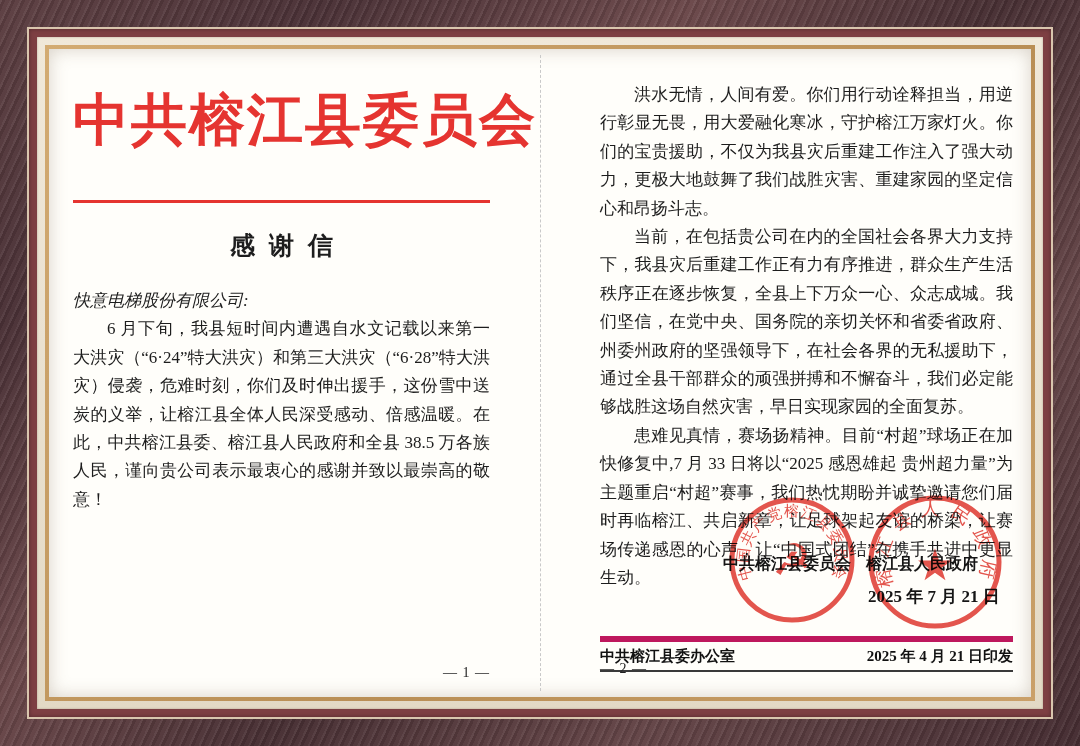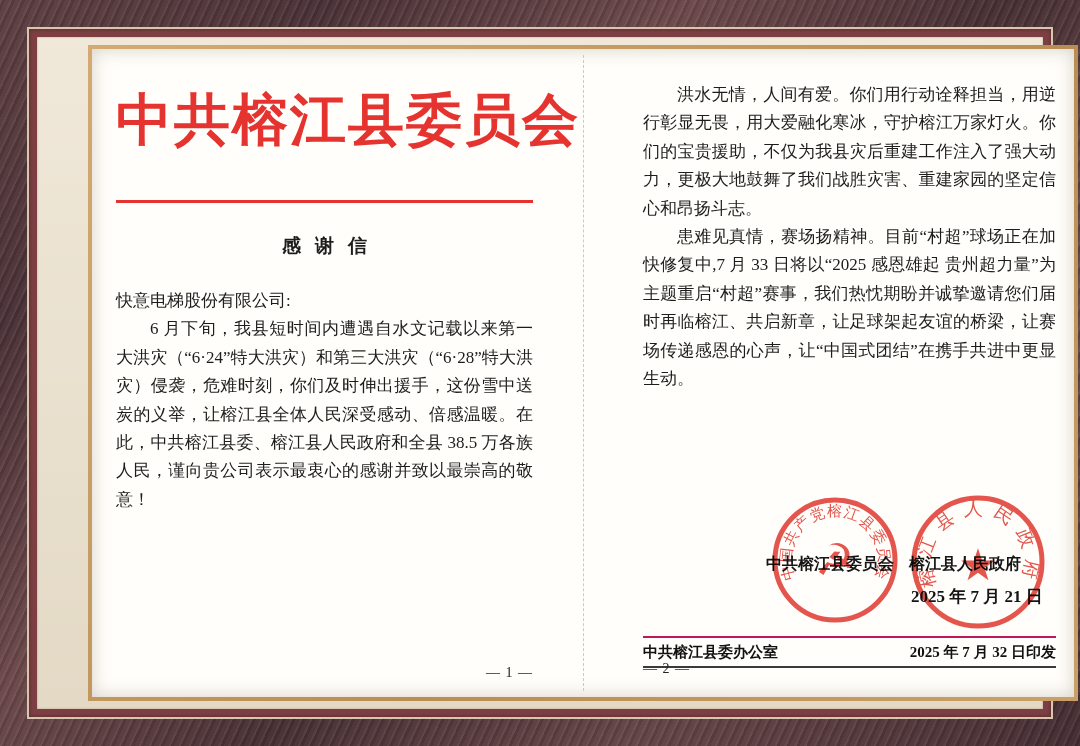--- a/index.html
+++ b/index.html
@@ -26,21 +26,20 @@
   .frame-cream{
     box-sizing:border-box;width:100%;height:100%;
     background:linear-gradient(180deg,#f0e8d9,#e3d9c5);
     padding:8px;
     box-shadow: inset 0 0 2px rgba(90,60,40,0.4);
   }
   .frame-gold{
     box-sizing:border-box;width:100%;height:100%;
     background:linear-gradient(135deg,#d3ab72,#b98e55 60%,#caa069);
     padding:4px;
-    margin-left:43px;
   }
   
   .paper{
     box-sizing:border-box;width:100%;height:100%;
     background:#fffefa;
     box-shadow: inset 0 0 18px rgba(110,90,70,0.28);
     position:relative;
     display:flex;
     color:#1d1d1d;
   }
@@ -62,46 +61,46 @@
     font-weight:bold;
     text-align:center;
     letter-spacing:2px;
     white-space:nowrap;
   }
   .red-rule{
     height:3px;background:#e53430;margin-top:41px;
   }
   .letter-title{
     margin:28px 0 0 0;
-    font-size:19px;line-height:30px;
+    font-size:25px;line-height:30px;
     font-weight:bold;
     text-align:center;
     letter-spacing:14px;
     text-indent:14px; 
   }
   .body-text{font-size:17px;line-height:28.4px;text-align:justify;}
-  .salutation{margin:26px 0 0 0;}
+  .salutation{margin:26px 0 0 0;font-style:italic;}
   .para{margin:0;text-indent:2em;}
   .pagenum{
     position:absolute;font-size:14px;letter-spacing:1px;color:#222;
   }
   .pagenum-1{right:50px;bottom:16px;}
   .pagenum-2{left:60px;top:612px;}
   
   .sig{position:absolute;font-size:16px;font-weight:bold;white-space:nowrap;color:#151515;}
   .sig-party{left:183px;top:505px;}
   .sig-gov{left:326px;top:505px;}
   .sig-date{left:328px;top:536px;font-size:17px;}
   .stamp{position:absolute;opacity:0.82;mix-blend-mode:multiply;}
   .stamp-party{left:187px;top:446px;width:130px;height:130px;}
   .stamp-gov{left:325px;top:443px;width:140px;height:140px;}
   .stamp text{font-family:"Liberation Serif","DejaVu Serif",serif;}
   .footer{
     position:absolute;left:60px;right:18px;top:587px;
-    border-top:2px solid #be185d;border-bottom:2px solid #3a3a3a;
+    border-top:6px solid #be185d;border-bottom:2px solid #3a3a3a;
     display:flex;justify-content:space-between;align-items:center;
     height:28px;
     font-size:15px;font-weight:bold;color:#111;
   }
 </style>
 </head>
 <body>
 
 <div class="frame-wood">
   <div class="frame-maroon">
@@ -118,20 +117,21 @@
               <p class="para">6 月下旬，我县短时间内遭遇自水文记载以来第一大洪灾（“6·24”特大洪灾）和第三大洪灾（“6·28”特大洪灾）侵袭，危难时刻，你们及时伸出援手，这份雪中送炭的义举，让榕江县全体人民深受感动、倍感温暖。在此，中共榕江县委、榕江县人民政府和全县 38.5 万各族人民，谨向贵公司表示最衷心的感谢并致以最崇高的敬意！</p>
             </div>
             <div class="pagenum pagenum-1">— 1 —</div>
           </div>
 
           <div class="fold-divider"></div>
 
           <div class="page page2">
             <div class="body-text">
               <p class="para">洪水无情，人间有爱。你们用行动诠释担当，用逆行彰显无畏，用大爱融化寒冰，守护榕江万家灯火。你们的宝贵援助，不仅为我县灾后重建工作注入了强大动力，更极大地鼓舞了我们战胜灾害、重建家园的坚定信心和昂扬斗志。</p>
+              <p class="para">当前，在包括贵公司在内的全国社会各界大力支持下，我县灾后重建工作正有力有序推进，群众生产生活秩序正在逐步恢复，全县上下万众一心、众志成城。我们坚信，在党中央、国务院的亲切关怀和省委省政府、州委州政府的坚强领导下，在社会各界的无私援助下，通过全县干部群众的顽强拼搏和不懈奋斗，我们必定能够战胜这场自然灾害，早日实现家园的全面复苏。</p>
               <p class="para">患难见真情，赛场扬精神。目前“村超”球场正在加快修复中,7 月 33 日将以“2025 感恩雄起 贵州超力量”为主题重启“村超”赛事，我们热忱期盼并诚挚邀请您们届时再临榕江、共启新章，让足球架起友谊的桥梁，让赛场传递感恩的心声，让“中国式团结”在携手共进中更显生动。</p>
             </div>
 
             <div class="sig sig-party">中共榕江县委员会</div>
             <div class="sig sig-gov">榕江县人民政府</div>
             <div class="sig sig-date">2025 年 7 月 21 日</div>
 
             <svg class="stamp stamp-party" viewBox="0 0 130 130">
               <defs>
                 <path id="arcParty" d="M 25.1 83.6 A 44 44 0 1 1 104.9 83.6" fill="none"></path>
@@ -149,21 +149,21 @@
               </defs>
               <circle cx="70" cy="70" r="64" fill="none" stroke="#dd2f26" stroke-width="5"></circle>
               <text font-size="19" fill="#dd2f26" letter-spacing="9">
                 <textPath href="#arcGov" startOffset="50%" text-anchor="middle">榕江县人民政府</textPath>
               </text>
               <text x="70" y="88" font-size="44" fill="#dd2f26" text-anchor="middle">★</text>
             </svg>
 
             <div class="footer">
               <span>中共榕江县委办公室</span>
-              <span>2025 年 7 月 32 日印发</span>
+              <span>2025 年 4 月 21 日印发</span>
             </div>
             <div class="pagenum pagenum-2">— 2 —</div>
           </div>
 
         </div>
       </div>
     </div>
   </div>
 </div>
 

